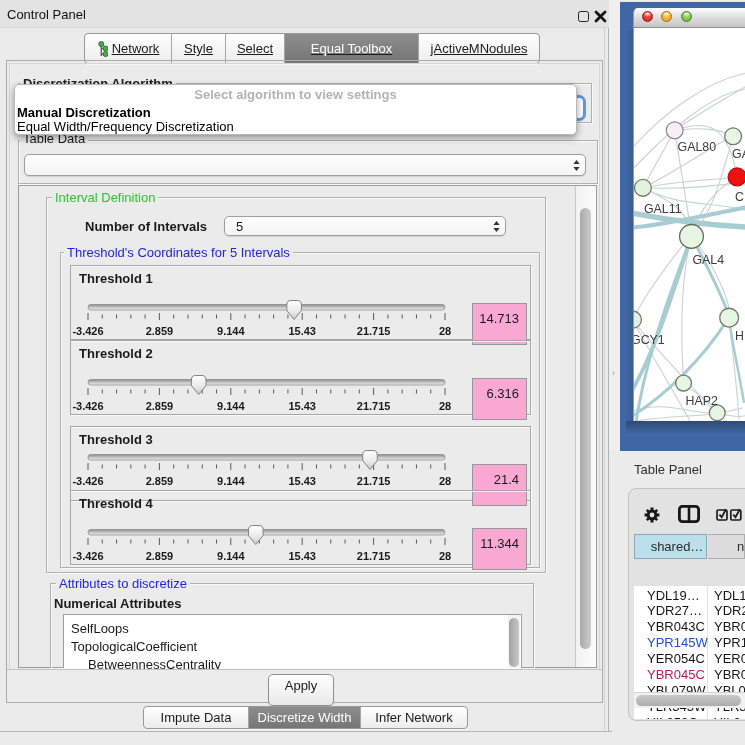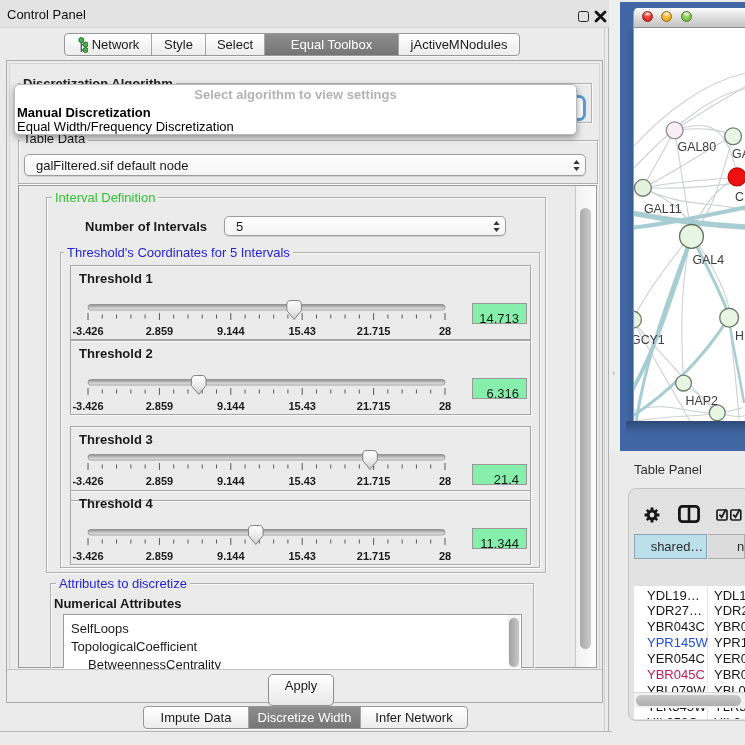--- a/index.html
+++ b/index.html
@@ -10,33 +10,33 @@
   .etch { position:absolute; border:1px solid #b0b0b0; box-shadow:inset 1px 1px 0 rgba(255,255,255,.75), 1px 1px 0 rgba(255,255,255,.75); }
   .combo { position:absolute; background:linear-gradient(#ffffff,#f4f4f4); border:1px solid #9d9d9d; border-radius:5px; box-shadow:0 1px 1px rgba(0,0,0,.12); }
   .combo .ctext { position:absolute; left:11px; top:3px; }
   .updn { position:absolute; right:5px; top:50%; width:7px; height:13px; margin-top:-6.5px; }
   .seg { position:absolute; display:flex; border:1px solid #989898; border-radius:4px; overflow:hidden; background:linear-gradient(#ffffff,#ececec); box-shadow:0 1px 0 rgba(255,255,255,.6); }
   .seg > div { display:flex; align-items:center; justify-content:center; border-right:1px solid #a6a6a6; color:#1a1a1a; }
   .seg > div:last-child { border-right:none; }
   .seg > div.sel { background:linear-gradient(#8d8d8d,#757575); color:#fff; }
   .thrp { position:absolute; left:70px; width:461px; height:75px; border:1px solid #a6a6a6; box-shadow:inset 0 1px 0 rgba(255,255,255,.7), 1px 1px 0 rgba(255,255,255,.7); }
   .thrp b { position:absolute; left:8px; top:5px; }
-  .vbox { position:absolute; left:401px; top:37px; width:55px; height:21px; background:#86efac; border:1px solid #989898; text-align:right; line-height:29px; padding-right:7px; }
+  .vbox { position:absolute; left:401px; top:37px; width:55px; height:42px; background:#f9a8d4; border:1px solid #989898; text-align:right; line-height:29px; padding-right:7px; }
 </style>
 </head>
 <body>
 
 <div class="abs" style="left:0;top:0;width:614px;height:28px;background:#e3e3e3;border-bottom:1px solid #d6d6d6;"></div>
 <div class="abs" style="left:7px;top:7px;font-size:13px;color:#111;">Control Panel</div>
 <div class="abs" style="left:578px;top:11px;width:11px;height:11px;border:1.6px solid #222;border-radius:2.5px;"></div>
 <svg class="abs" style="left:593px;top:9px;" width="15" height="15" viewBox="0 0 15 15">
     <path d="M3 3 L12 12 M12 3 L3 12" stroke="#111" stroke-width="2.8" stroke-linecap="round"></path>
   </svg>
 
-<div class="seg" style="left:64px;top:33px;height:23px;">
+<div class="seg" style="left:84px;top:33px;height:31px;text-decoration:underline;">
   <div style="width:87px;">
     <svg width="11" height="16" viewBox="0 0 11 16" style="margin-right:4px;">
         <path d="M4.3 4 V15 M4.3 7.5 H8 M4.3 13 H8" stroke="#5a5f6e" stroke-width="1.4" fill="none"></path>
         <circle cx="4.3" cy="3" r="2.5" fill="#4cb04c" stroke="#1f7b1f"></circle>
         <circle cx="8.6" cy="7.5" r="2.5" fill="#4cb04c" stroke="#1f7b1f"></circle>
         <circle cx="8.6" cy="13" r="2.5" fill="#4cb04c" stroke="#1f7b1f"></circle>
       </svg>
     Network</div>
   <div style="width:54px;">Style</div>
   <div style="width:59px;">Select</div>
@@ -47,21 +47,20 @@
 <div class="abs" style="left:6px;top:60px;width:597px;height:643px;border:1px solid #ababab;"></div>
 <div class="abs" style="left:9px;top:63px;width:591px;height:637px;border:1px solid #d6d6d6;"></div>
 
 <div class="etch" style="left:18px;top:83px;width:574px;height:40px;"></div>
 <div class="grouplab" style="left:20px;top:76px;font-weight:bold;color:#222;">Discretization Algorithm</div>
 <div class="abs" style="left:24px;top:95px;width:562px;height:26px;background:#fff;border:3px solid #5d99d8;border-radius:7px;"></div>
 
 <div class="etch" style="left:18px;top:140px;width:580px;height:44px;"></div>
 <div class="grouplab" style="left:20px;top:131px;">Table Data</div>
 <div class="combo" style="left:24px;top:154px;width:562px;height:22px;">
-  <div class="ctext">galFiltered.sif default node</div>
   <svg class="updn" viewBox="0 0 9 14">
       <path d="M4.5 0 L8.5 5 H0.5 Z" fill="#333"></path>
       <path d="M4.5 14 L8.5 9 H0.5 Z" fill="#333"></path>
     </svg>
 </div>
 
 <div class="abs" style="left:18px;top:185px;width:579px;height:483px;border:1px solid #9b9b9b;background:#ebebeb;"></div>
 
 <div class="abs" style="left:575px;top:186px;width:21px;height:481px;background:linear-gradient(90deg,#f2f2f2,#fcfcfc);border-left:1px solid #c9c9c9;"></div>
 <div class="abs" style="left:580px;top:208px;width:11px;height:441px;background:linear-gradient(90deg,#a9a9a9,#cccccc);border-radius:5.5px;"></div>

